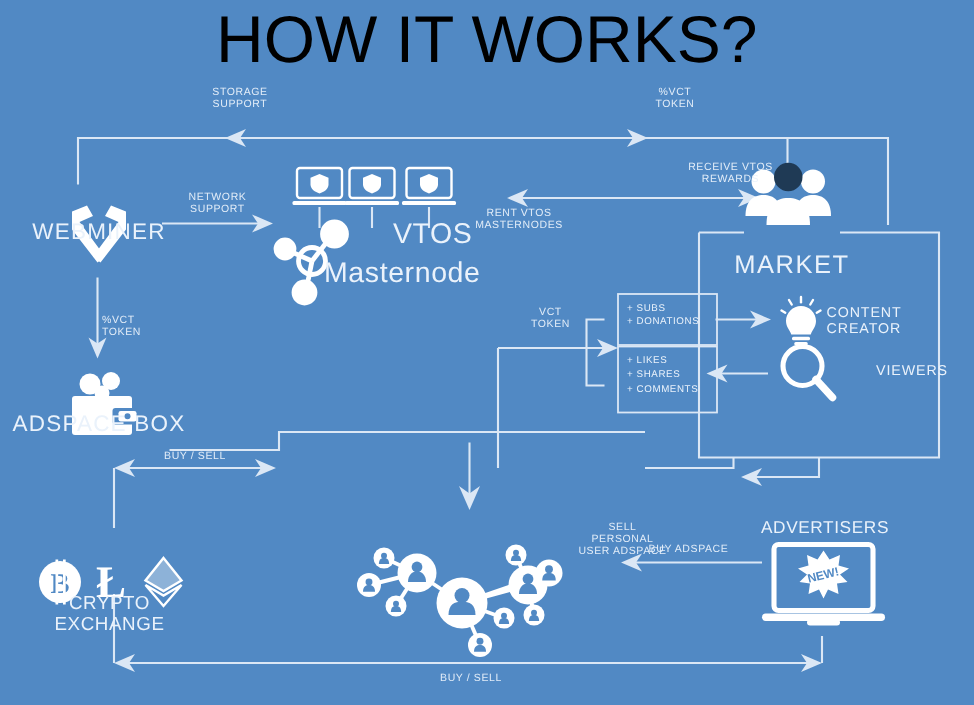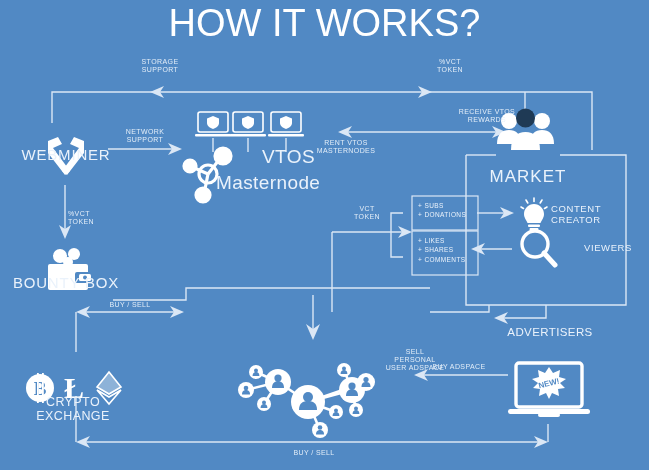--- a/index.html
+++ b/index.html
@@ -14,21 +14,21 @@
   }
   #stage{position:relative;width:649px;height:470px;}
   svg#diagram{position:absolute;left:0;top:0;width:649px;height:470px;}
   .lbl{position:absolute;color:#eaf2fb;letter-spacing:.4px;line-height:1.15;text-align:center;white-space:pre-line;}
   .tiny{font-size:7px;opacity:.95;}
   .big{font-size:15px;letter-spacing:.8px;margin-top:42px;}
   .mid{font-size:11px;letter-spacing:.6px;}
   .boxtxt{font-size:6.5px;text-align:left;line-height:1.45;}
   #title{
     position:absolute;top:2px;left:0;width:649px;text-align:center;
-    font-size:38px;letter-spacing:0px;font-weight:400;color:#ffffff;
+    font-size:44px;letter-spacing:0px;font-weight:400;color:#000000;
   }
 </style>
 </head>
 <body>
 
 <div id="stage">
 
   <div id="title">HOW IT WORKS?</div>
 
   <svg id="diagram" viewBox="0 0 649 470">
@@ -251,31 +251,31 @@
     <g transform="translate(508,363)">
       <rect x="8" y="0" width="66" height="44" rx="3" fill="none" stroke="#ffffff" stroke-width="3.4"></rect>
       <rect x="0" y="46" width="82" height="5" rx="2.5" fill="#ffffff"></rect>
       <rect x="30" y="50" width="22" height="4" rx="2" fill="#ffffff"></rect>
       <path d="M41,4 L45,10 L52,7 L51,14 L58,16 L52,20 L57,25 L50,26 L51,33 L44,30 L41,36 L38,30 L31,33 L32,26 L25,25 L30,20 L24,16 L31,14 L30,7 L37,10 Z" fill="#ffffff"></path>
       <text x="41" y="23" font-size="8" font-family="Liberation Sans, sans-serif" font-weight="bold" fill="#5189c4" text-anchor="middle" transform="rotate(-14 41 21)">NEW!</text>
     </g>
   </svg>
 
   <div class="lbl big" style="left:14px;top:104px;width:104px;">WEBMINER</div>
-  <div class="lbl big" style="left:6px;top:232px;width:120px;">BOUNTY BOX</div>
+  <div class="lbl big" style="left:6px;top:232px;width:120px;">ADSPACE BOX</div>
 
   <div class="lbl" style="left:231px;top:146px;width:84px;font-size:19px;text-align:right;">VTOS</div>
   <div class="lbl" style="left:216px;top:172px;width:130px;font-size:19px;text-align:left;">Masternode</div>
 
   <div class="lbl" style="left:488px;top:167px;width:80px;font-size:17px;letter-spacing:1px;">MARKET</div>
   <div class="lbl mid" style="left:551px;top:204px;width:100px;text-align:left;font-size:9.5px;">CONTENT CREATOR</div>
   <div class="lbl mid" style="left:562px;top:243px;width:70px;text-align:right;font-size:9.5px;">VIEWERS</div>
 
   <div class="lbl" style="left:8px;top:395px;width:130px;font-size:12.5px;">CRYPTO EXCHANGE</div>
-  <div class="lbl" style="left:498px;top:326px;width:104px;font-size:11.5px;text-align:center;">ADVERTISERS</div>
+  <div class="lbl" style="left:498px;top:346px;width:104px;font-size:11.5px;text-align:center;">ADVERTISERS</div>
 
   <div class="lbl boxtxt" style="left:418px;top:201px;width:60px;">+ SUBS
 + DONATIONS</div>
   <div class="lbl boxtxt" style="left:418px;top:236px;width:62px;">+ LIKES
 + SHARES
 + COMMENTS</div>
 
   <div class="lbl tiny" style="left:130px;top:58px;width:60px;">STORAGE
 SUPPORT</div>
   <div class="lbl tiny" style="left:425px;top:58px;width:50px;">%VCT

